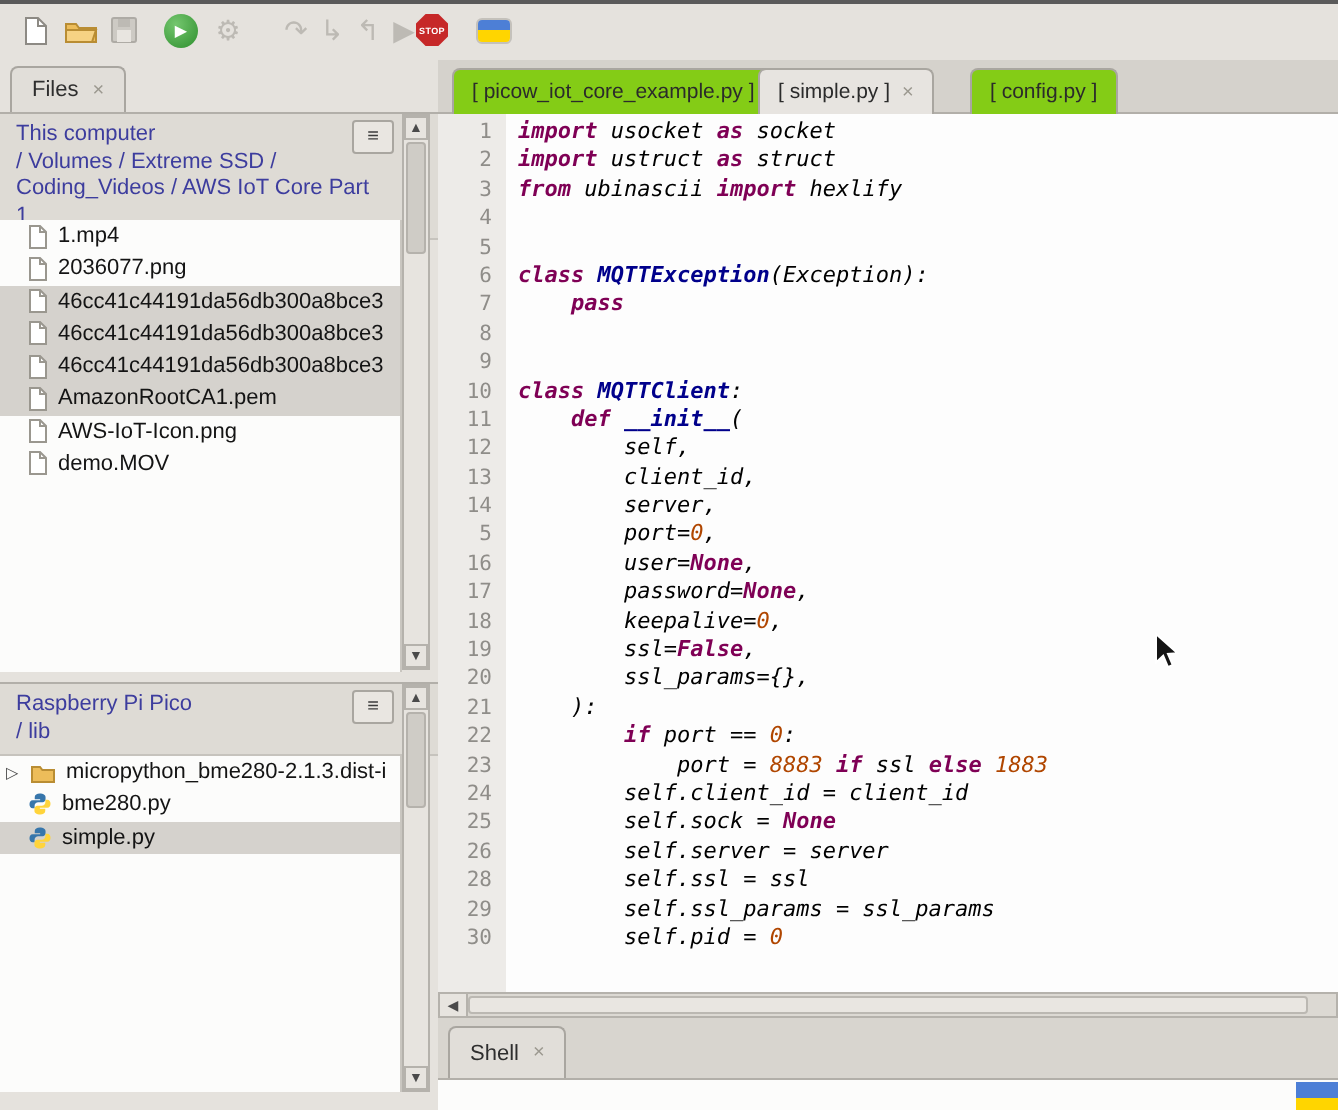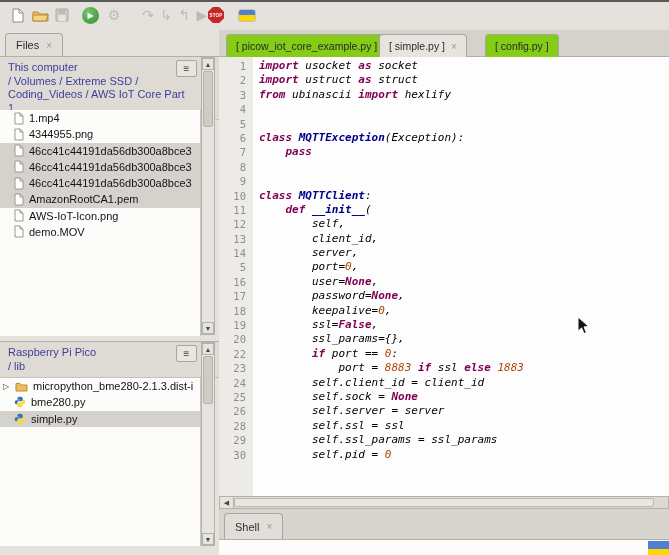--- a/index.html
+++ b/index.html
@@ -147,21 +147,21 @@
         </span>
         <span>1.mp4</span>
       </div>
       <div class="tree-row">
         <span class="ticon">
           <svg width="10" height="13">
             <path d="M1 1h5l3 3v8H1z" fill="#fff" stroke="#9a978f"></path>
             <path d="M6 1v3h3" fill="none" stroke="#9a978f"></path>
           </svg>
         </span>
-        <span>4344955.png</span>
+        <span>2036077.png</span>
       </div>
       <div class="tree-row selected">
         <span class="ticon">
           <svg width="10" height="13">
             <path d="M1 1h5l3 3v8H1z" fill="#fff" stroke="#9a978f"></path>
             <path d="M6 1v3h3" fill="none" stroke="#9a978f"></path>
           </svg>
         </span>
         <span>46cc41c44191da56db300a8bce3</span>
       </div>
@@ -348,20 +348,24 @@
       </div>
       <div class="code-row">
         <span class="ln">19</span>
         <span class="lc"><span class="tok-t">        ssl=</span><span class="tok-k">False</span><span class="tok-t">,</span></span>
       </div>
       <div class="code-row">
         <span class="ln">20</span>
         <span class="lc"><span class="tok-t">        ssl_params={},</span></span>
       </div>
       <div class="code-row">
+        <span class="ln">21</span>
+        <span class="lc"><span class="tok-t">    ):</span></span>
+      </div>
+      <div class="code-row">
         <span class="ln">22</span>
         <span class="lc"><span class="tok-t">        </span><span class="tok-k">if</span><span class="tok-t"> port == </span><span class="tok-n">0</span><span class="tok-t">:</span></span>
       </div>
       <div class="code-row">
         <span class="ln">23</span>
         <span class="lc"><span class="tok-t">            port = </span><span class="tok-n">8883</span><span class="tok-t"> </span><span class="tok-k">if</span><span class="tok-t"> ssl </span><span class="tok-k">else</span><span class="tok-t"> </span><span class="tok-n">1883</span></span>
       </div>
       <div class="code-row">
         <span class="ln">24</span>
         <span class="lc"><span class="tok-t">        self.client_id = client_id</span></span>

